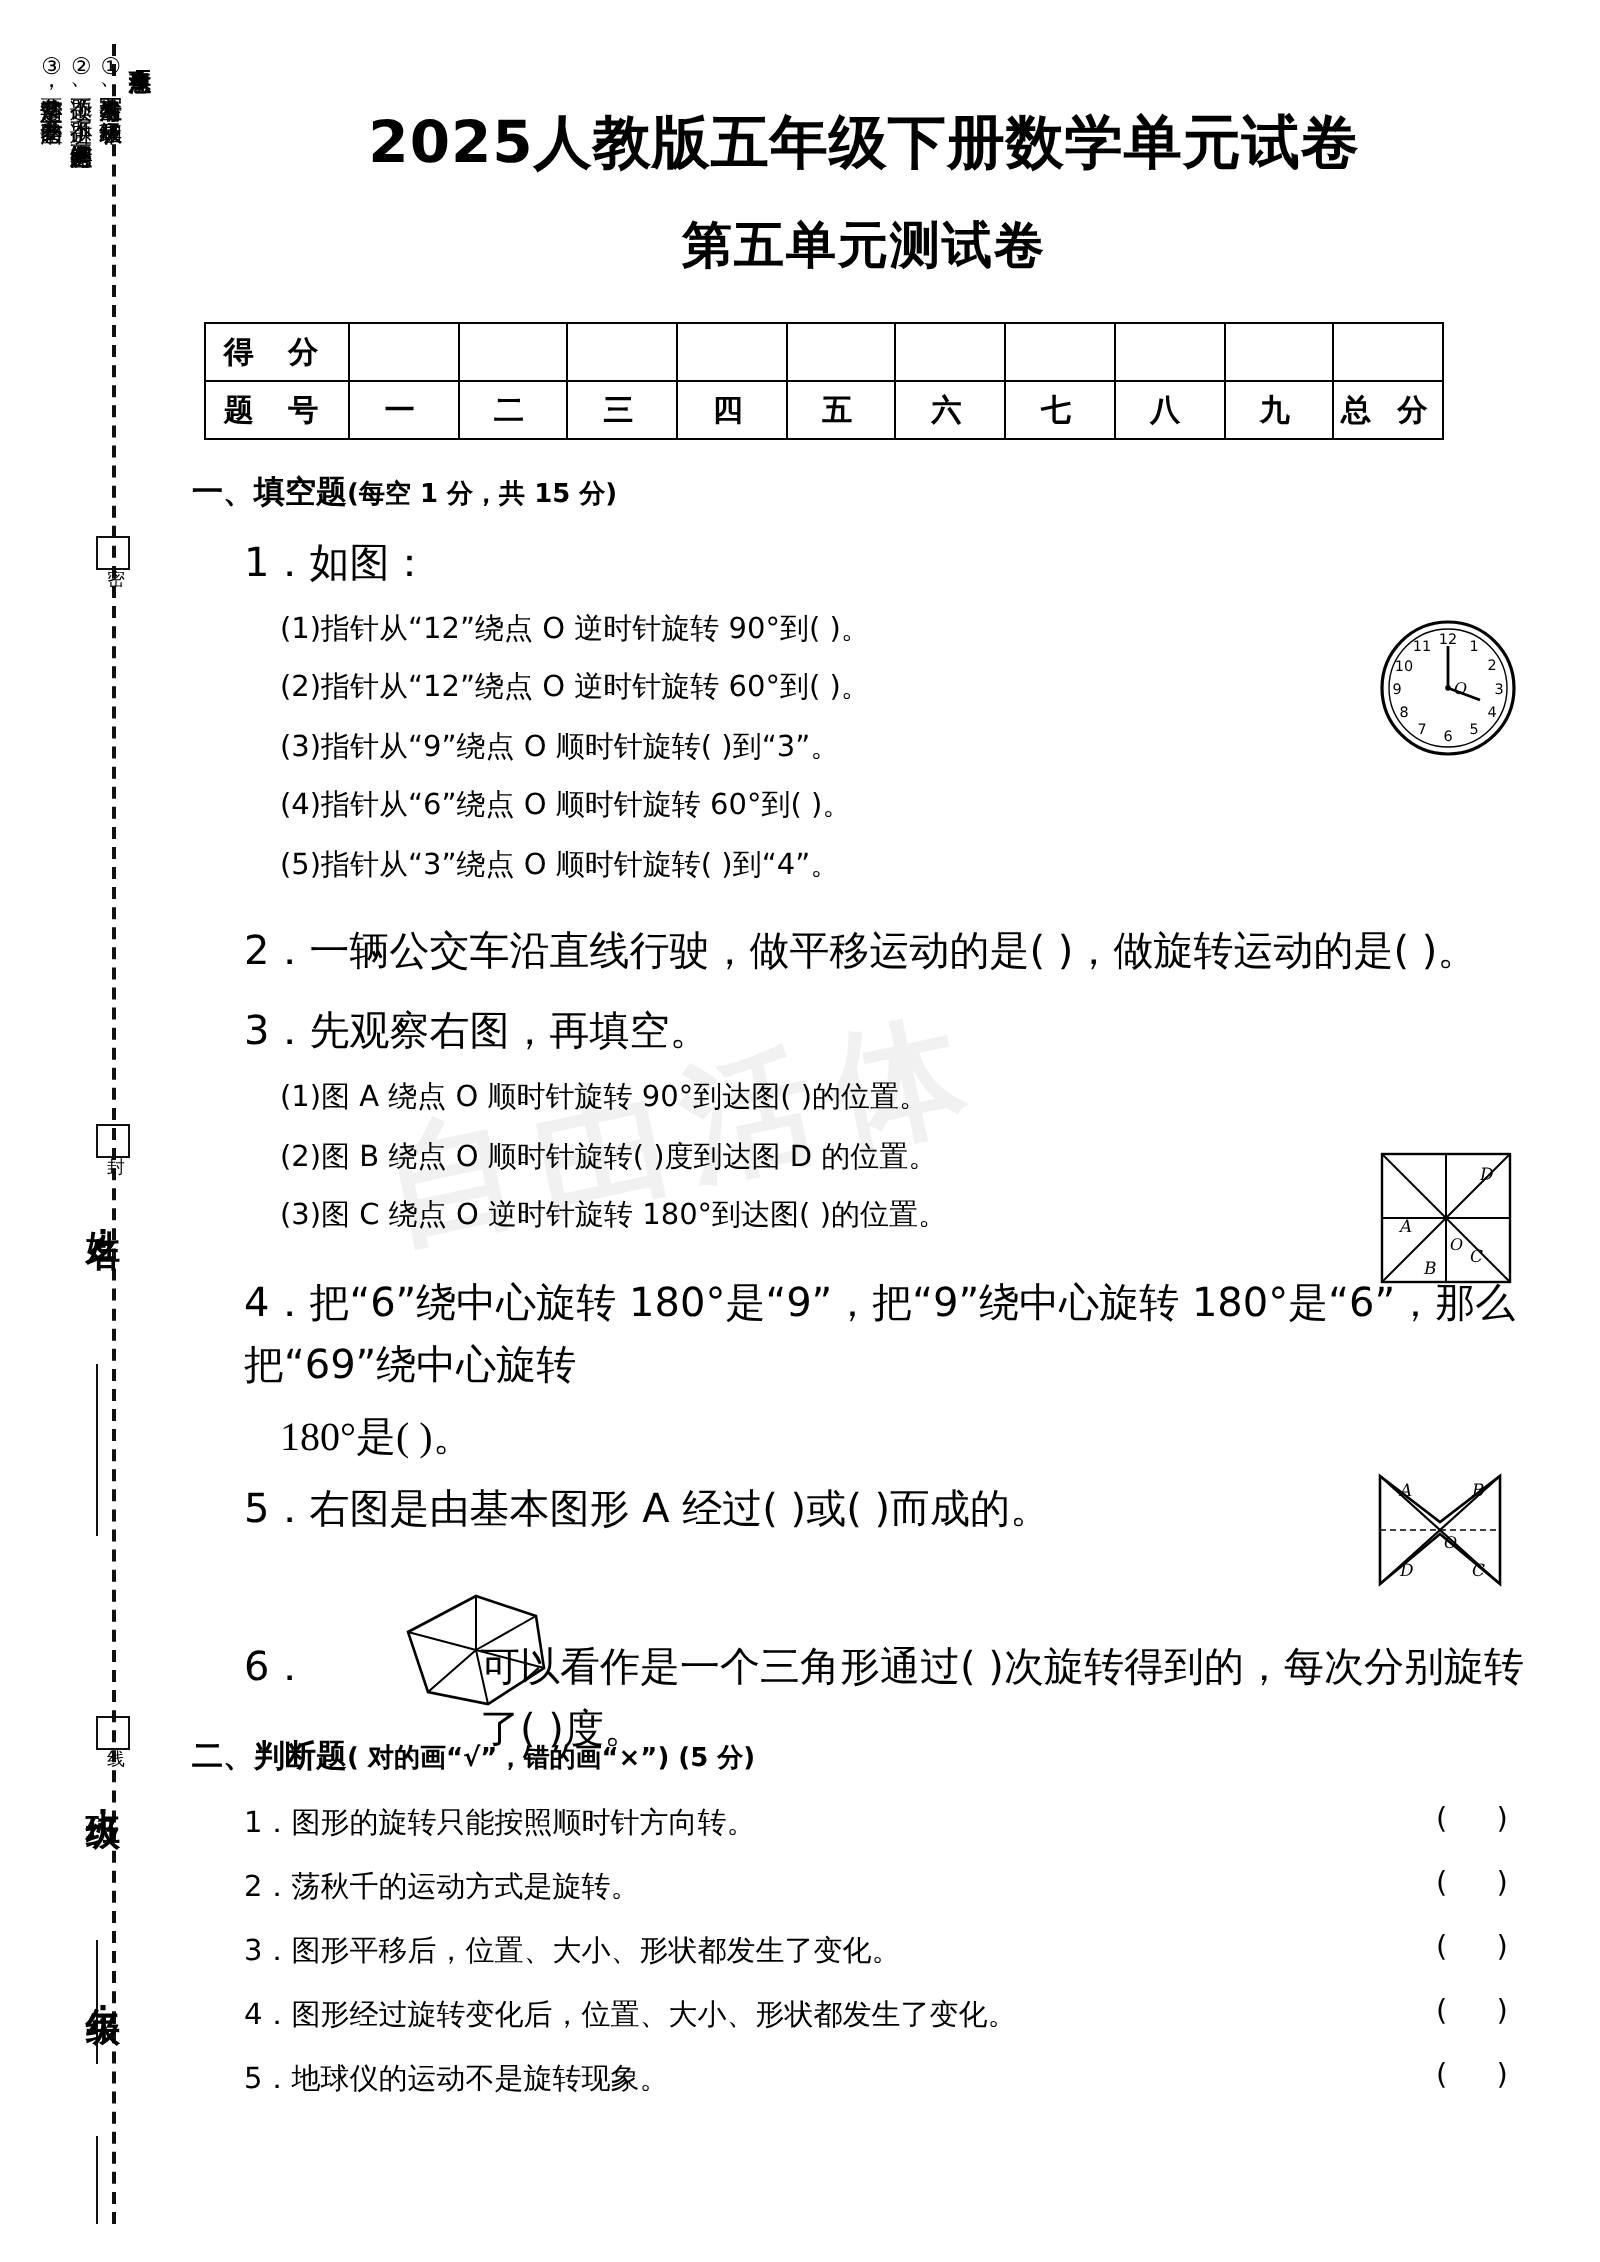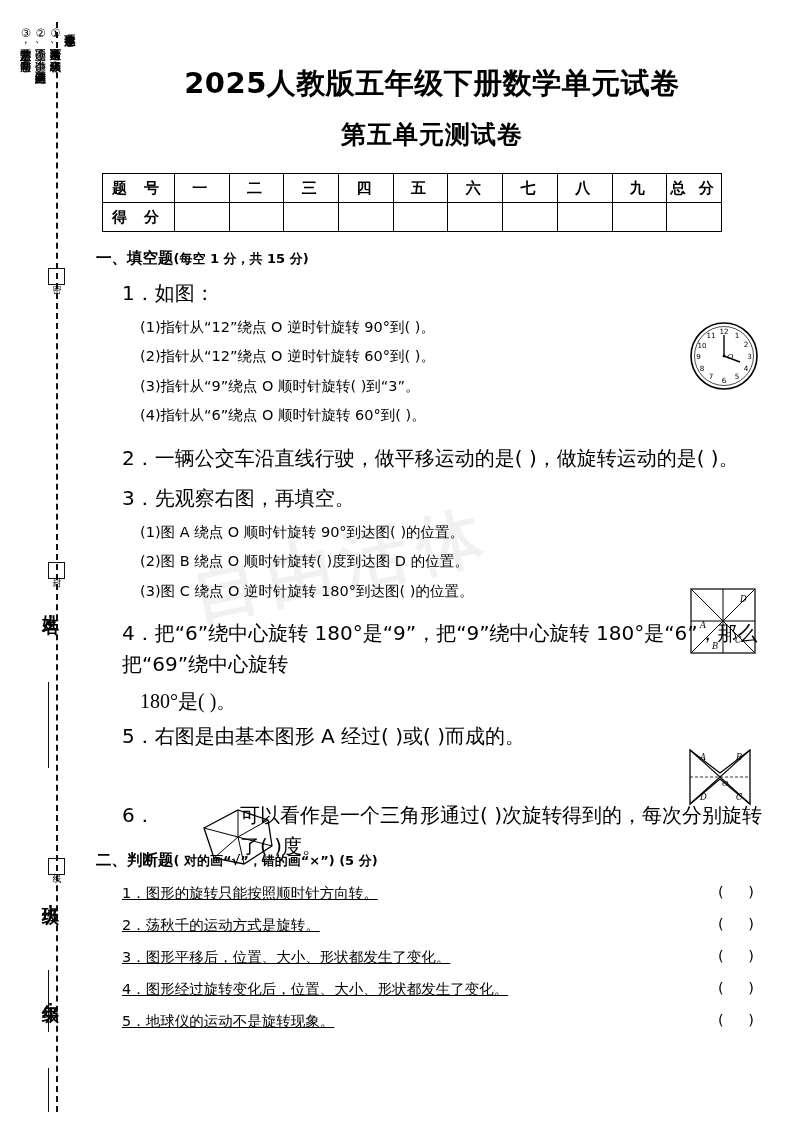--- a/index.html
+++ b/index.html
@@ -39,21 +39,21 @@
   .field {
     position:absolute; left:22px;
     writing-mode:vertical-rl; text-orientation:upright;
     font-size:17px; font-weight:bold; letter-spacing:2px;
   }
   .fieldline {
     position:absolute; left:30px; width:0; border-left:1px solid #111;
   }
 
   
-  .content { position:absolute; left:96px; top:40px; width:672px; }
+  .content { position:absolute; left:96px; top:28px; width:672px; }
 
   h1.title {
     font-family:"DejaVu Sans","Liberation Sans",sans-serif;
     font-size:29px; font-weight:bold; text-align:center; margin:24px 0 0 0;
     letter-spacing:0.5px;
   }
   h2.subtitle {
     font-size:25px; font-weight:bold; text-align:center; margin:14px 0 0 0;
     letter-spacing:1px;
   }
@@ -69,21 +69,21 @@
   table.score td.hdr { width:72px; letter-spacing:6px; }
 
   .section-head {
     font-size:15.5px; font-weight:bold; margin:16px 0 4px 0;
   }
   .section-head .small { font-size:13px; font-weight:bold; }
 
   .q { font-size:20px; line-height:1.55; margin:9px 0 0 0; }
   .q.indent { margin-left:26px; }
   .sub { font-size:14.5px; line-height:1.55; margin:7px 0 0 44px; }
-  .tf { font-size:14.5px; margin:13px 0 0 26px; position:relative;text-decoration:underline; }
+  .tf { font-size:14.5px; margin:13px 0 0 26px; position:relative; }
   .tf .paren { position:absolute; left:596px; letter-spacing:10px; }
   .clockbox { position:absolute; right:6px; top:278px; width:76px; height:76px; }
   .windbox  { position:absolute; right:10px; top:546px; }
   .xbox     { position:absolute; right:12px; top:706px; }
   .polybox  { position:absolute; left:104px; top:766px; }
 
   .watermark {
     position:absolute; left:190px; top:520px; font-size:66px; font-weight:bold;
     color:rgba(0,0,0,0.055); letter-spacing:10px; transform:rotate(-12deg);
     pointer-events:none; white-space:nowrap;
@@ -121,57 +121,58 @@
   </div>
 
   <div class="content">
 
     <h1 class="title">2025人教版五年级下册数学单元试卷</h1>
     <h2 class="subtitle">第五单元测试卷</h2>
 
     <table class="score">
       <tbody>
           <tr>
+        <td class="hdr">得 分</td>
+        <td></td>
+        <td></td>
+        <td></td>
+        <td></td>
+        <td></td>
+        <td></td>
+        <td></td>
+        <td></td>
+        <td></td>
+        <td></td>
+      </tr>
+      <tr>
         <td class="hdr">题 号</td>
         <td>一</td>
         <td>二</td>
         <td>三</td>
         <td>四</td>
         <td>五</td>
         <td>六</td>
         <td>七</td>
         <td>八</td>
         <td>九</td>
         <td>总 分</td>
       </tr>
-      <tr>
-        <td class="hdr">得 分</td>
-        <td></td>
-        <td></td>
-        <td></td>
-        <td></td>
-        <td></td>
-        <td></td>
-        <td></td>
-        <td></td>
-        <td></td>
-        <td></td>
-      </tr>
     </tbody>
       </table>
 
     <div class="section-head">
       <span>一、填空题</span><span class="small">(每空 1 分，共 15 分)</span>
     </div>
 
     <div class="q indent">1．如图：</div>
     <div class="sub">(1)指针从“12”绕点 O 逆时针旋转 90°到(          )。</div>
     <div class="sub">(2)指针从“12”绕点 O 逆时针旋转 60°到(          )。</div>
     <div class="sub">(3)指针从“9”绕点 O 顺时针旋转(          )到“3”。</div>
     <div class="sub">(4)指针从“6”绕点 O 顺时针旋转 60°到(          )。</div>
+    <div class="sub">(5)指针从“3”绕点 O 顺时针旋转(          )到“4”。</div>
 
     <div class="q indent" style="margin-top:16px;">2．一辆公交车沿直线行驶，做平移运动的是(             )，做旋转运动的是(          )。</div>
 
     <div class="q indent" style="">3．先观察右图，再填空。</div>
     <div class="sub">(1)图 A 绕点 O 顺时针旋转 90°到达图(          )的位置。</div>
     <div class="sub">(2)图 B 绕点 O 顺时针旋转(        )度到达图 D 的位置。</div>
     <div class="sub">(3)图 C 绕点 O 逆时针旋转 180°到达图(          )的位置。</div>
 
     <div class="q indent" style="margin-top:16px;">4．把“6”绕中心旋转 180°是“9”，把“9”绕中心旋转 180°是“6”，那么把“69”绕中心旋转</div>
     <div class="q" style="margin-left:44px; margin-top:6px;font-family:Liberation Serif, serif;">180°是(        )。</div>

